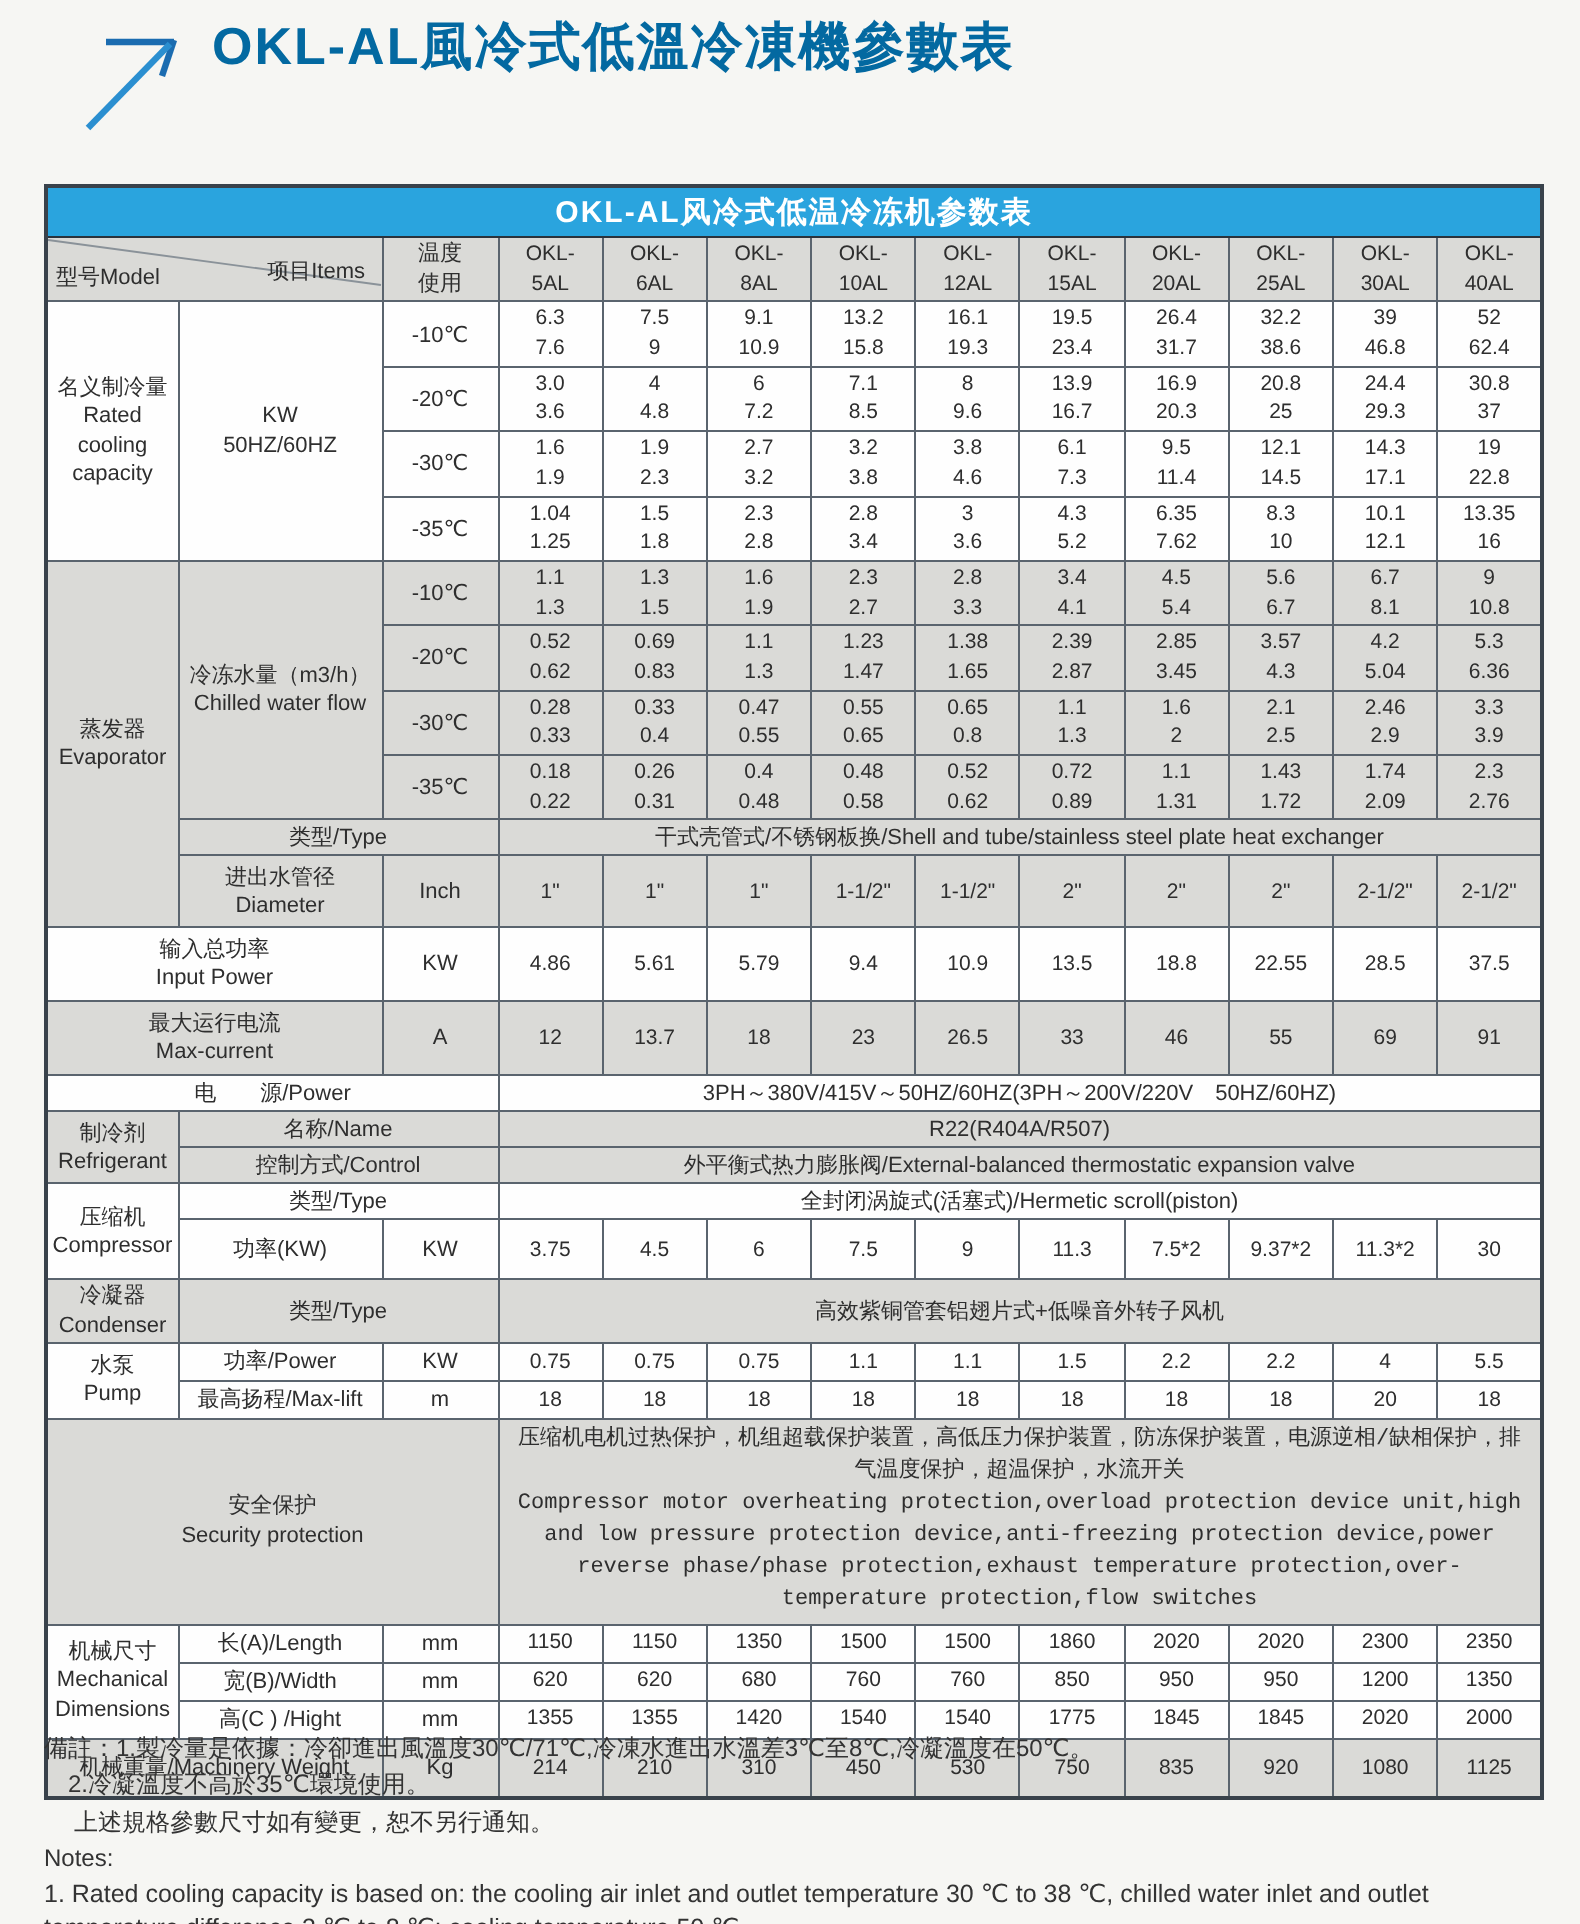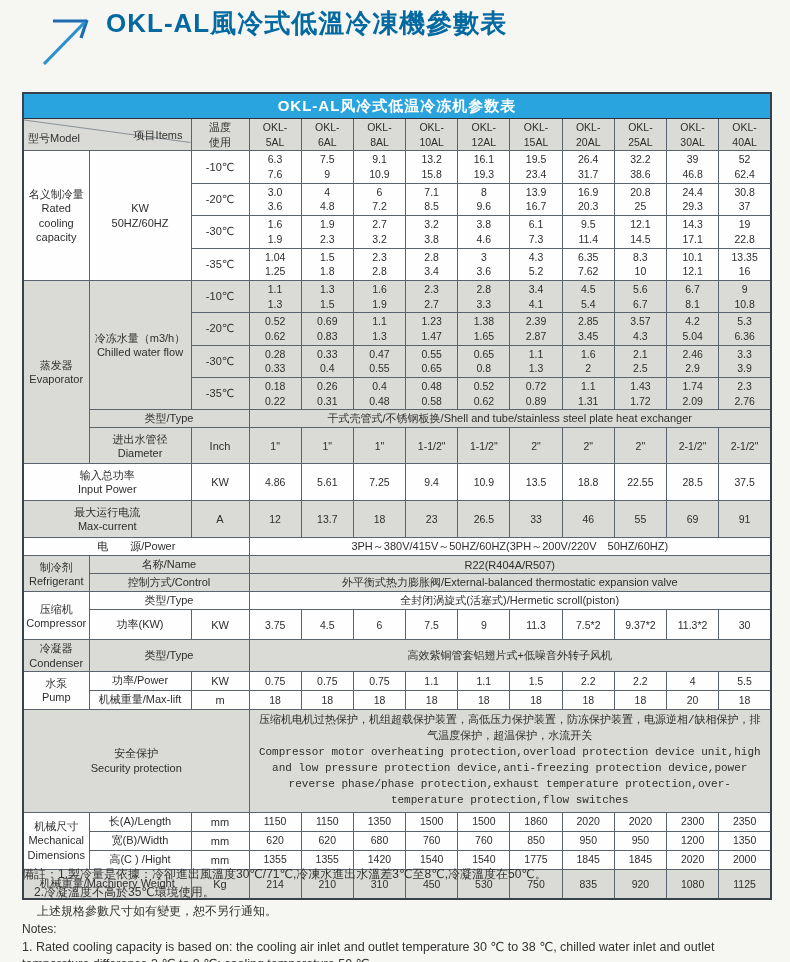--- a/index.html
+++ b/index.html
@@ -321,21 +321,21 @@
           <td class="num">2-1/2"</td>
           <td class="num">2-1/2"</td>
         </tr>
 
   <tr class="white h37">
     <td colspan="2" class="pre">输入总功率
 Input Power</td>
     <td>KW</td>
   <td class="num">4.86</td>
           <td class="num">5.61</td>
-          <td class="num">7.25</td>
+          <td class="num">5.79</td>
           <td class="num">9.4</td>
           <td class="num">10.9</td>
           <td class="num">13.5</td>
           <td class="num">18.8</td>
           <td class="num">22.55</td>
           <td class="num">28.5</td>
           <td class="num">37.5</td>
         </tr>
 
   <tr class="gray h37">
@@ -408,21 +408,21 @@
           <td class="num">0.75</td>
           <td class="num">1.1</td>
           <td class="num">1.1</td>
           <td class="num">1.5</td>
           <td class="num">2.2</td>
           <td class="num">2.2</td>
           <td class="num">4</td>
           <td class="num">5.5</td>
         </tr>
   <tr class="white h19">
-    <td>机械重量/Max-lift</td>
+    <td>最高扬程/Max-lift</td>
     <td>m</td>
   <td class="num">18</td>
           <td class="num">18</td>
           <td class="num">18</td>
           <td class="num">18</td>
           <td class="num">18</td>
           <td class="num">18</td>
           <td class="num">18</td>
           <td class="num">18</td>
           <td class="num">20</td>

